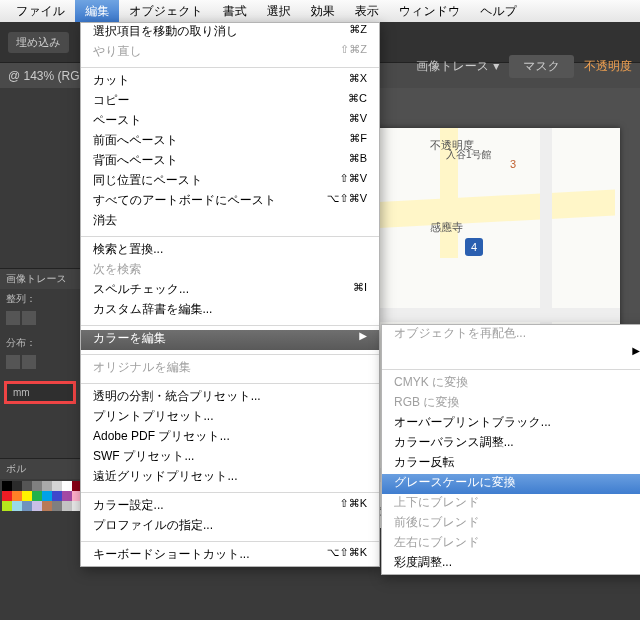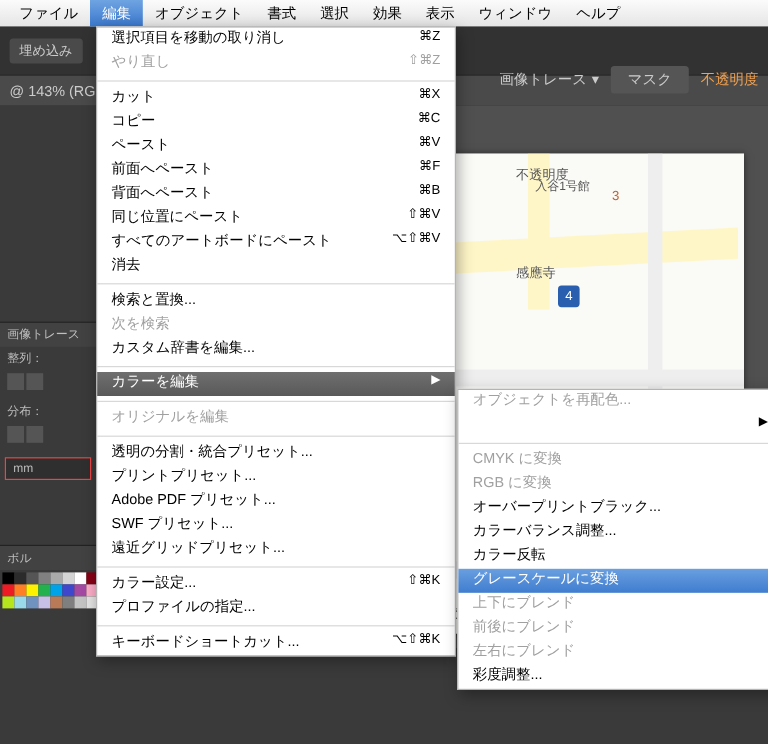--- a/index.html
+++ b/index.html
@@ -96,21 +96,21 @@
     <div class="panel-tiny">整列：</div>
     <div style="height:24px;display:flex;gap:2px;padding:2px 6px">
       <div style="width:14px;height:14px;background:#555"></div>
       <div style="width:14px;height:14px;background:#555"></div>
     </div>
     <div class="panel-tiny">分布：</div>
     <div style="height:24px;display:flex;gap:2px;padding:2px 6px">
       <div style="width:14px;height:14px;background:#555"></div>
       <div style="width:14px;height:14px;background:#555"></div>
     </div>
-    <div class="panel-tiny" style="background:#2f2f2f;margin:4px;border:1px solid #ef4444"> mm</div>
+    <div class="panel-tiny" style="background:#2f2f2f;margin:4px;border:3px solid #ef4444"> mm</div>
     <div style="height:50px"></div>
     <div class="panel-head">ボル</div>
     <div class="swatches" id="swgrid">
         <div class="sw" style="background: rgb(0, 0, 0);"></div>
         <div class="sw" style="background: rgb(43, 43, 43);"></div>
         <div class="sw" style="background: rgb(85, 85, 85);"></div>
         <div class="sw" style="background: rgb(128, 128, 128);"></div>
         <div class="sw" style="background: rgb(170, 170, 170);"></div>
         <div class="sw" style="background: rgb(212, 212, 212);"></div>
         <div class="sw" style="background: rgb(255, 255, 255);"></div>
@@ -201,20 +201,24 @@
       <span>消去</span>
     </div>
     <hr>
     <div class="row">
       <span>検索と置換...</span>
     </div>
     <div class="row dim">
       <span>次を検索</span>
     </div>
     <div class="row">
+      <span>スペルチェック...</span>
+      <span class="shc">⌘I</span>
+    </div>
+    <div class="row">
       <span>カスタム辞書を編集...</span>
     </div>
     <hr>
     <div class="row hl">
       <span>カラーを編集</span>
       <span class="arr">▶</span>
     </div>
     <hr>
     <div class="row dim">
       <span>オリジナルを編集</span>

